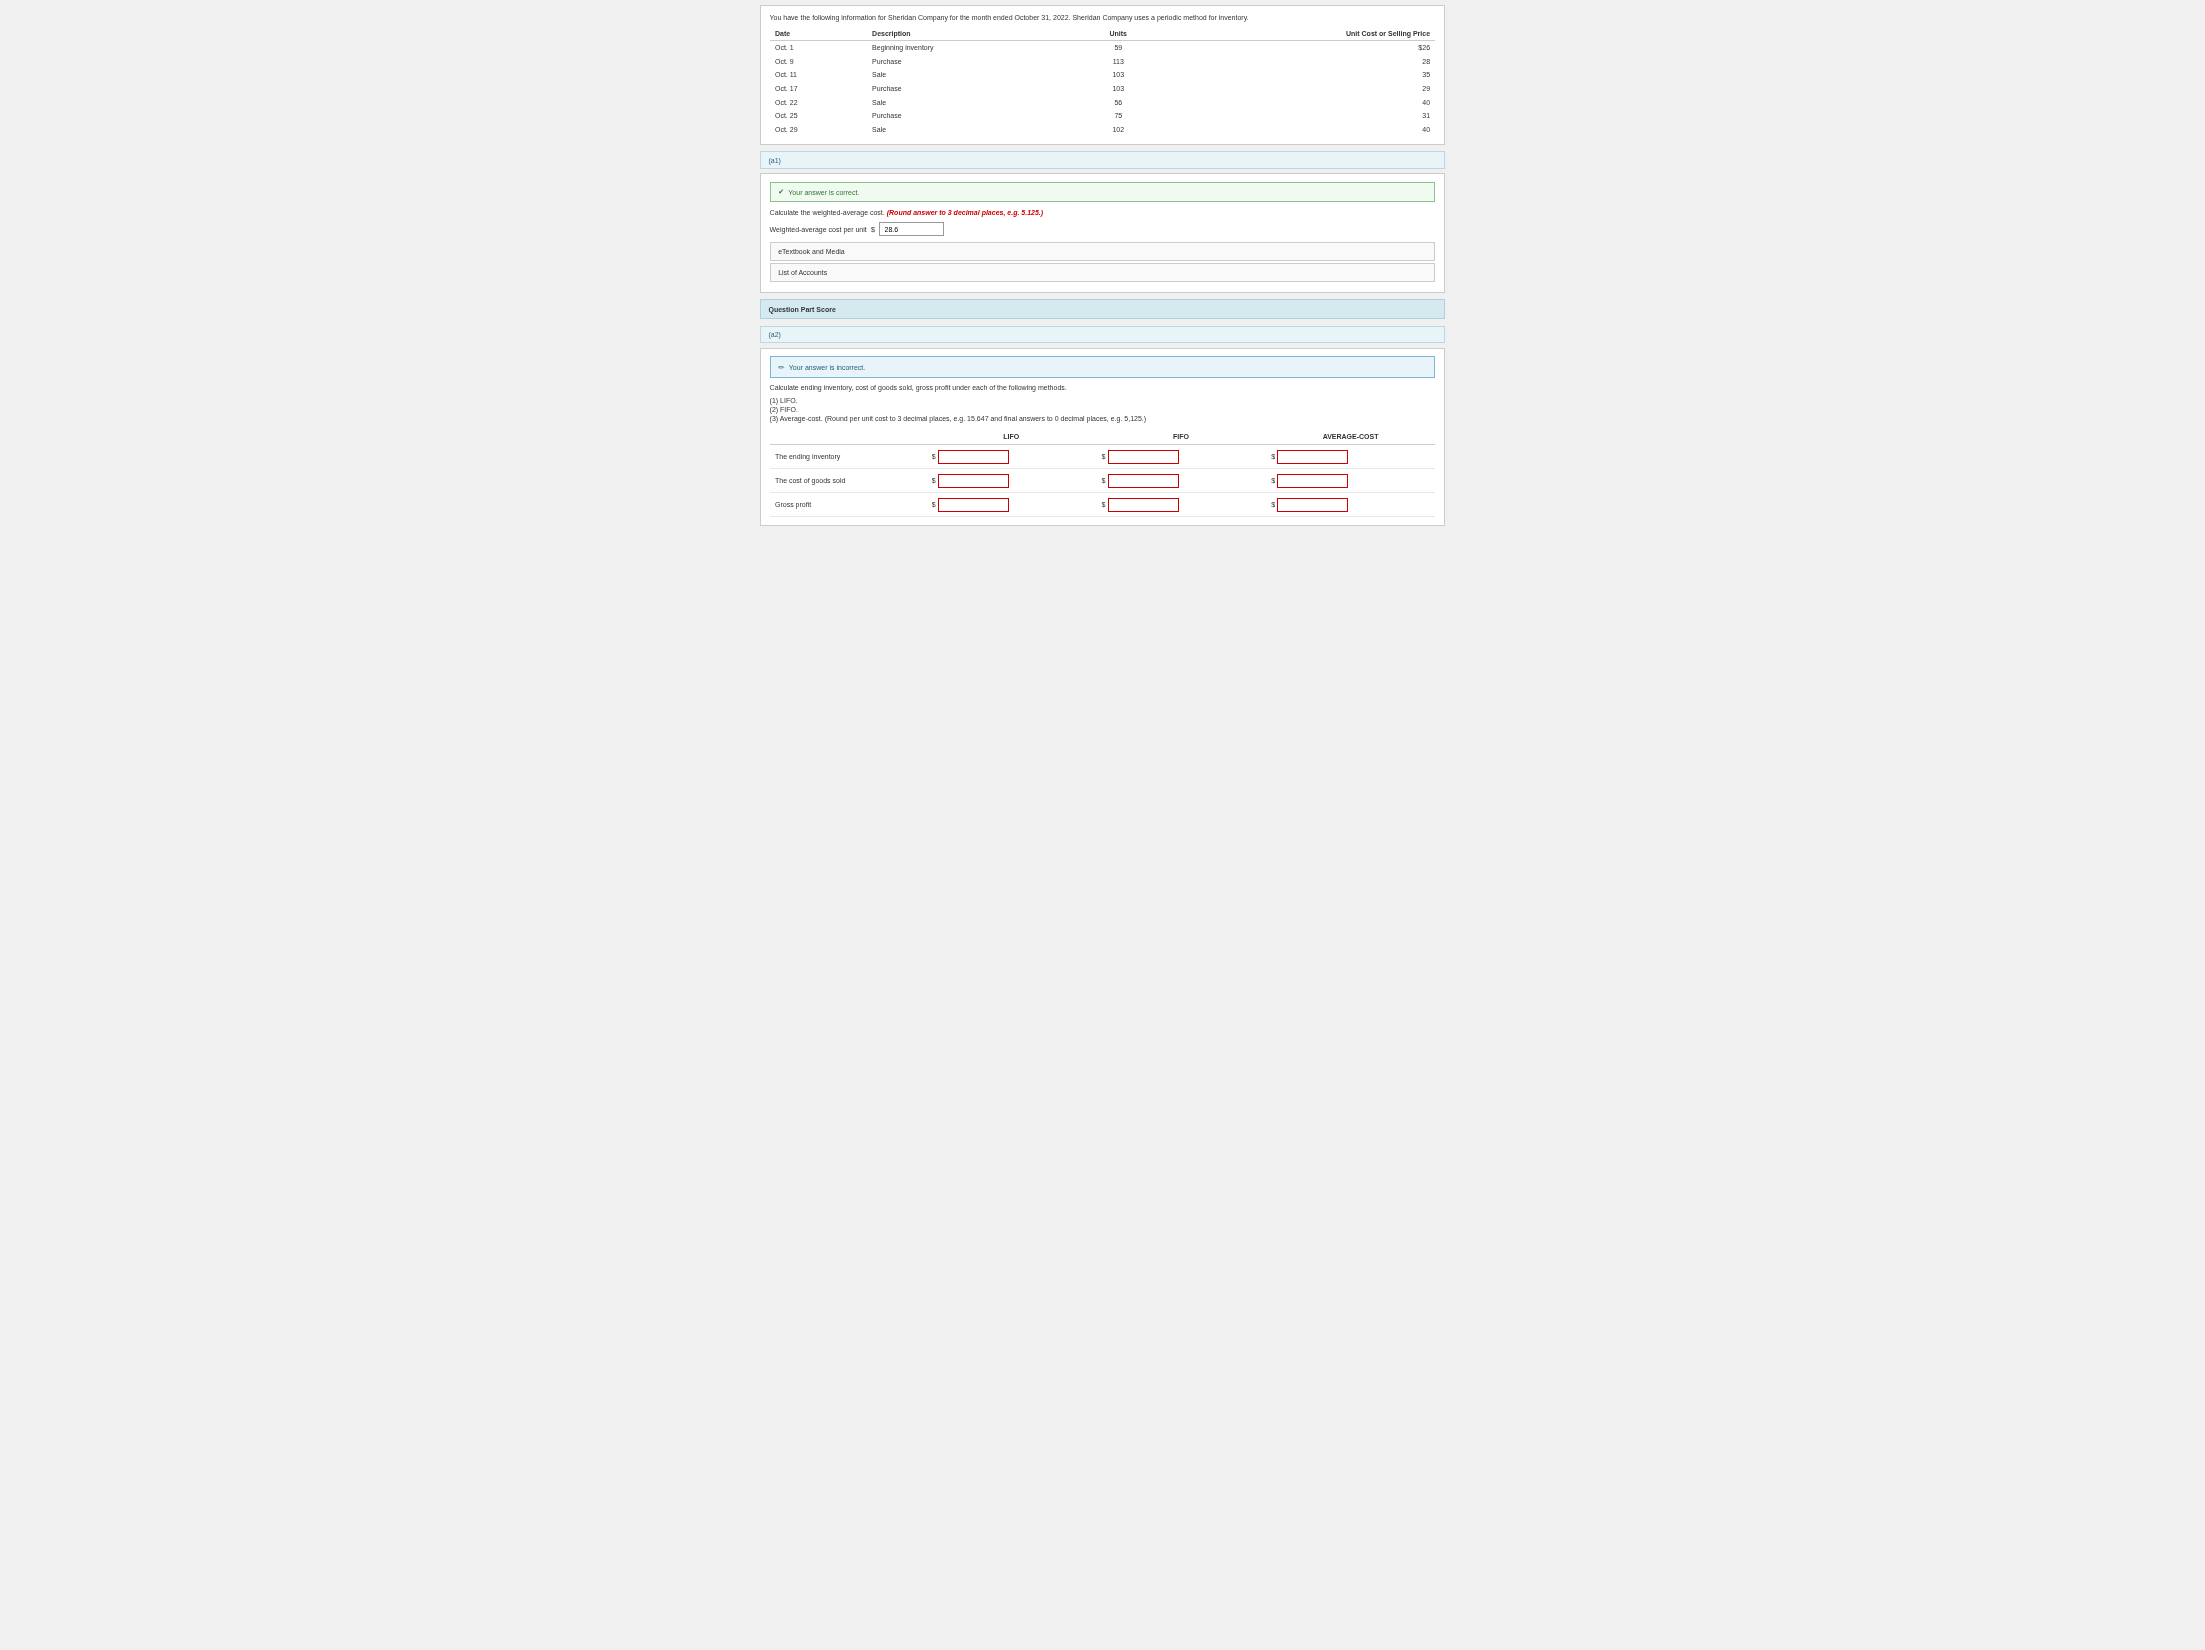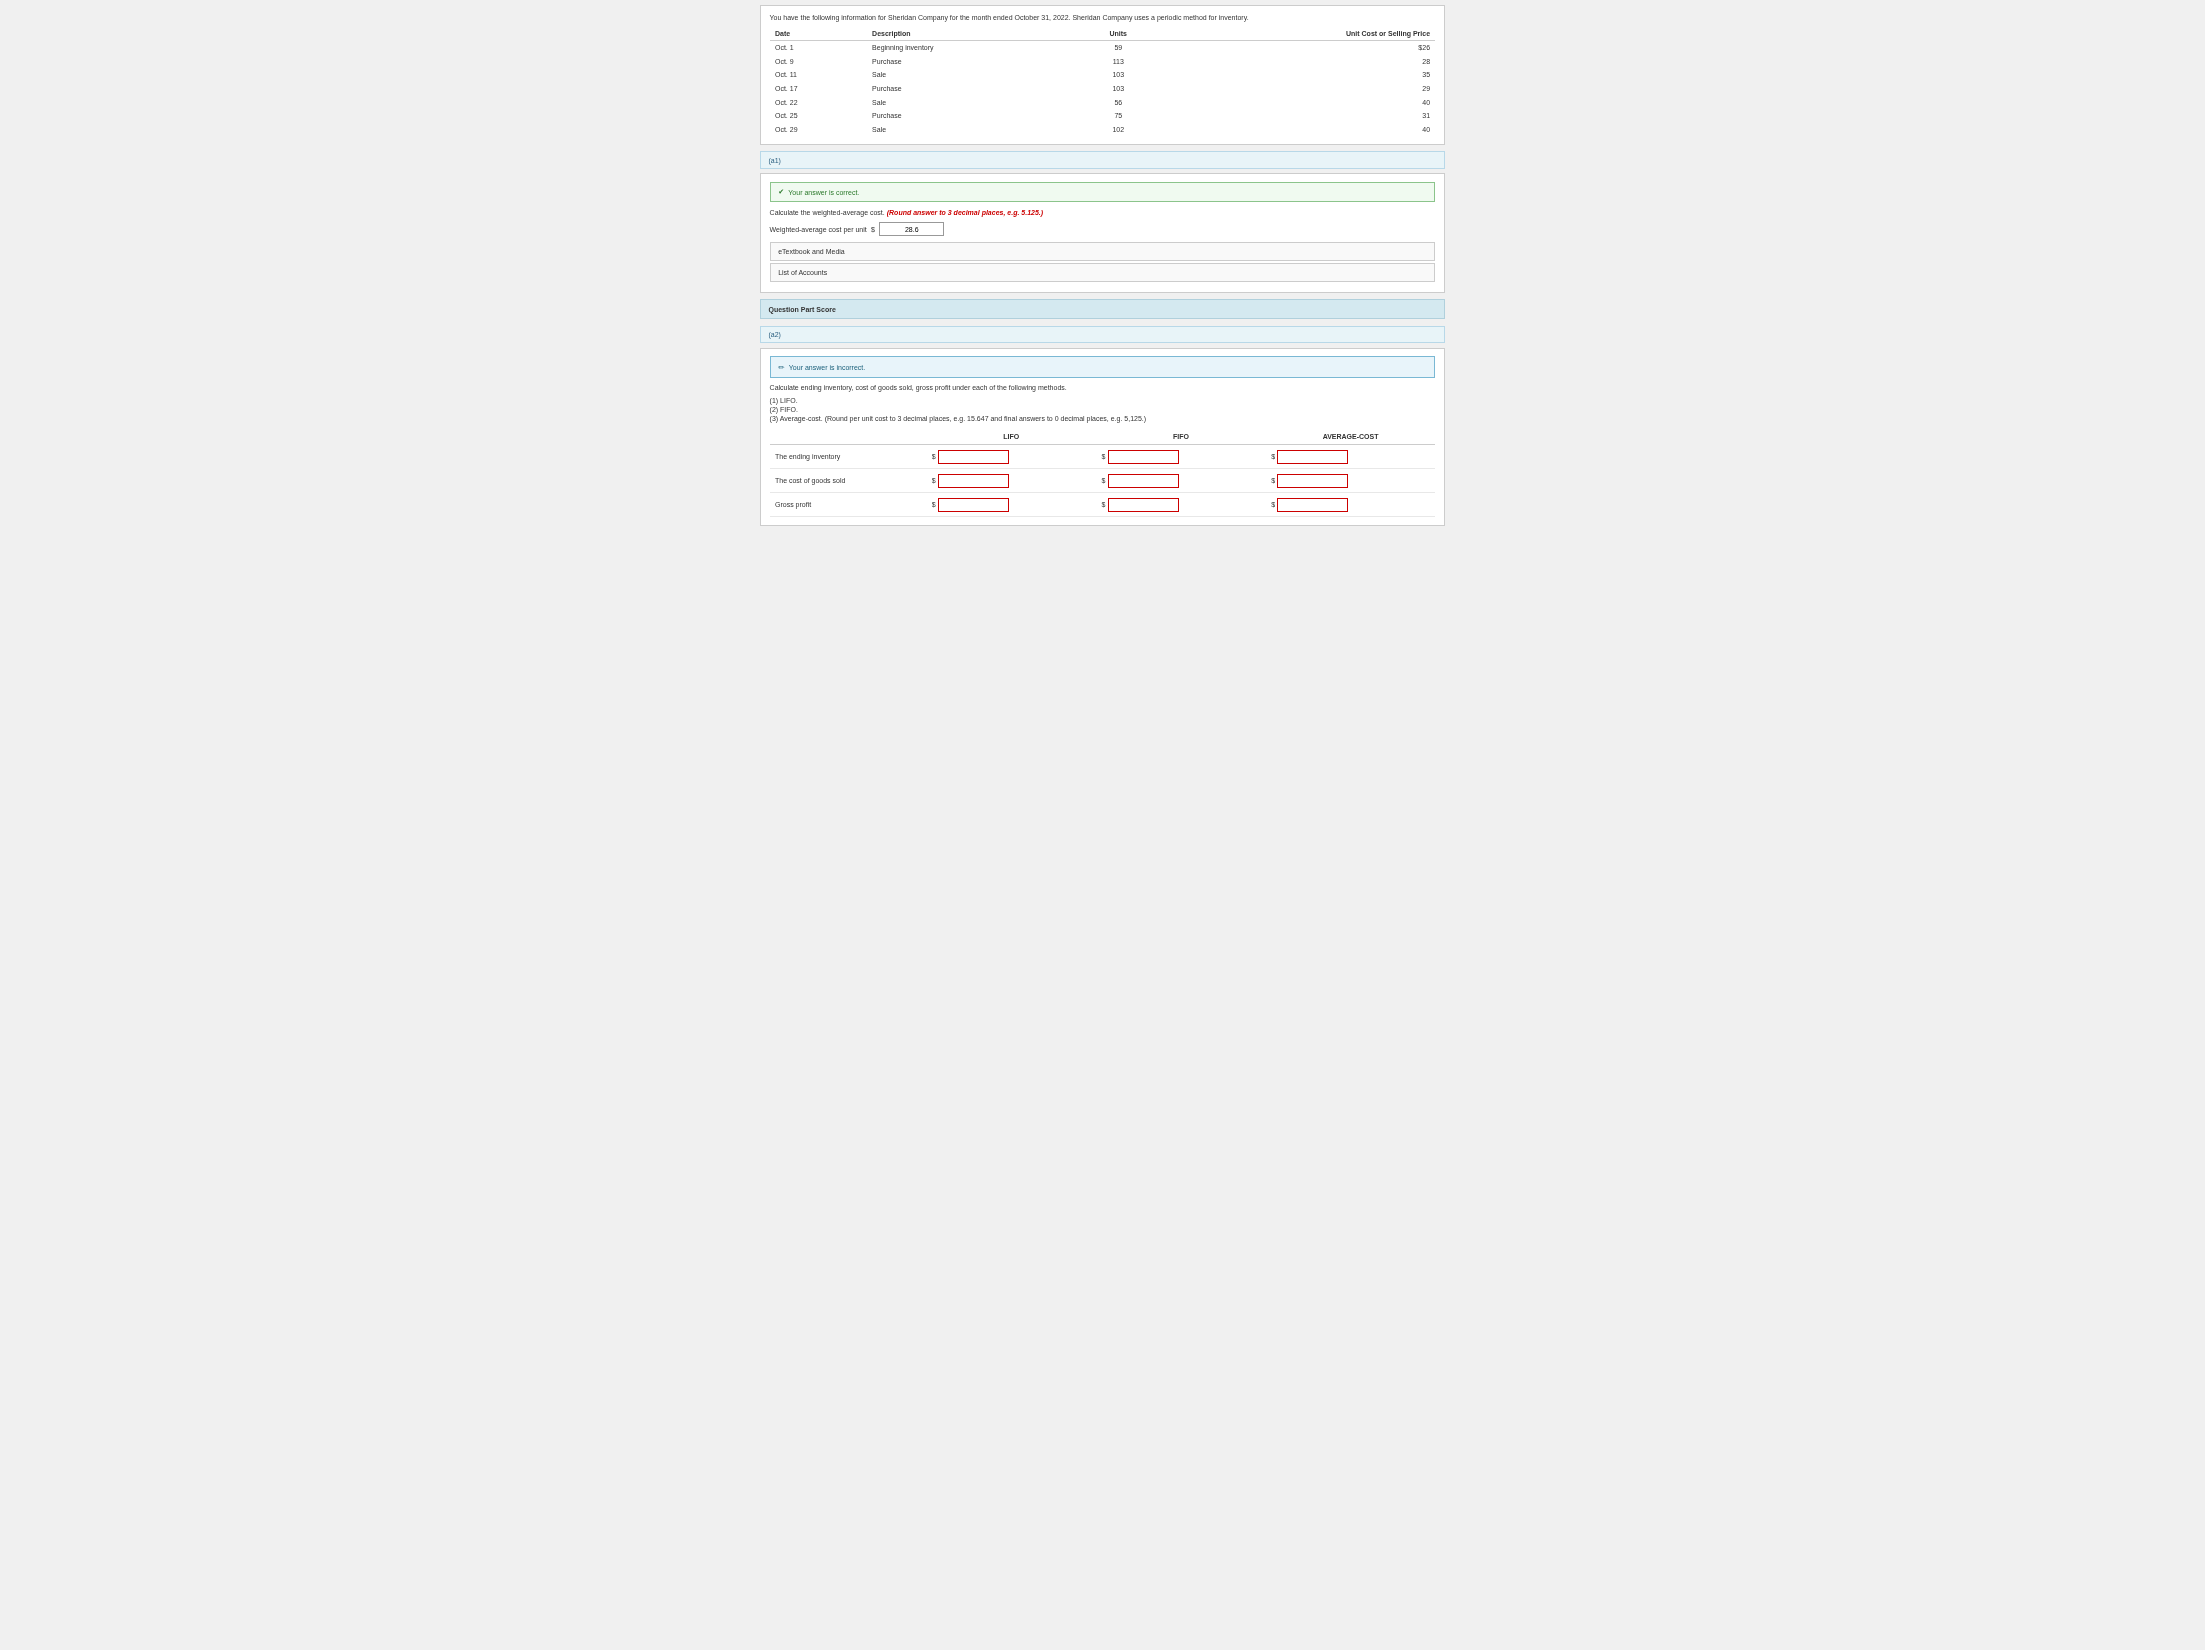--- a/index.html
+++ b/index.html
@@ -105,21 +105,21 @@
       white-space: nowrap;
     }
     .input-row .dollar {
       font-size: 7px;
     }
     .input-field {
       border: 0.5px solid #999;
       padding: 2.2px 4.3px;
       font-size: 7px;
       width: 65px;
-      text-align: center;
+      text-align: left;
     }
     .input-field.correct {
       border-color: #999;
       background: #fff;
     }
 
     
     .link-button {
       display: block;
       background: #f9f9f9;

